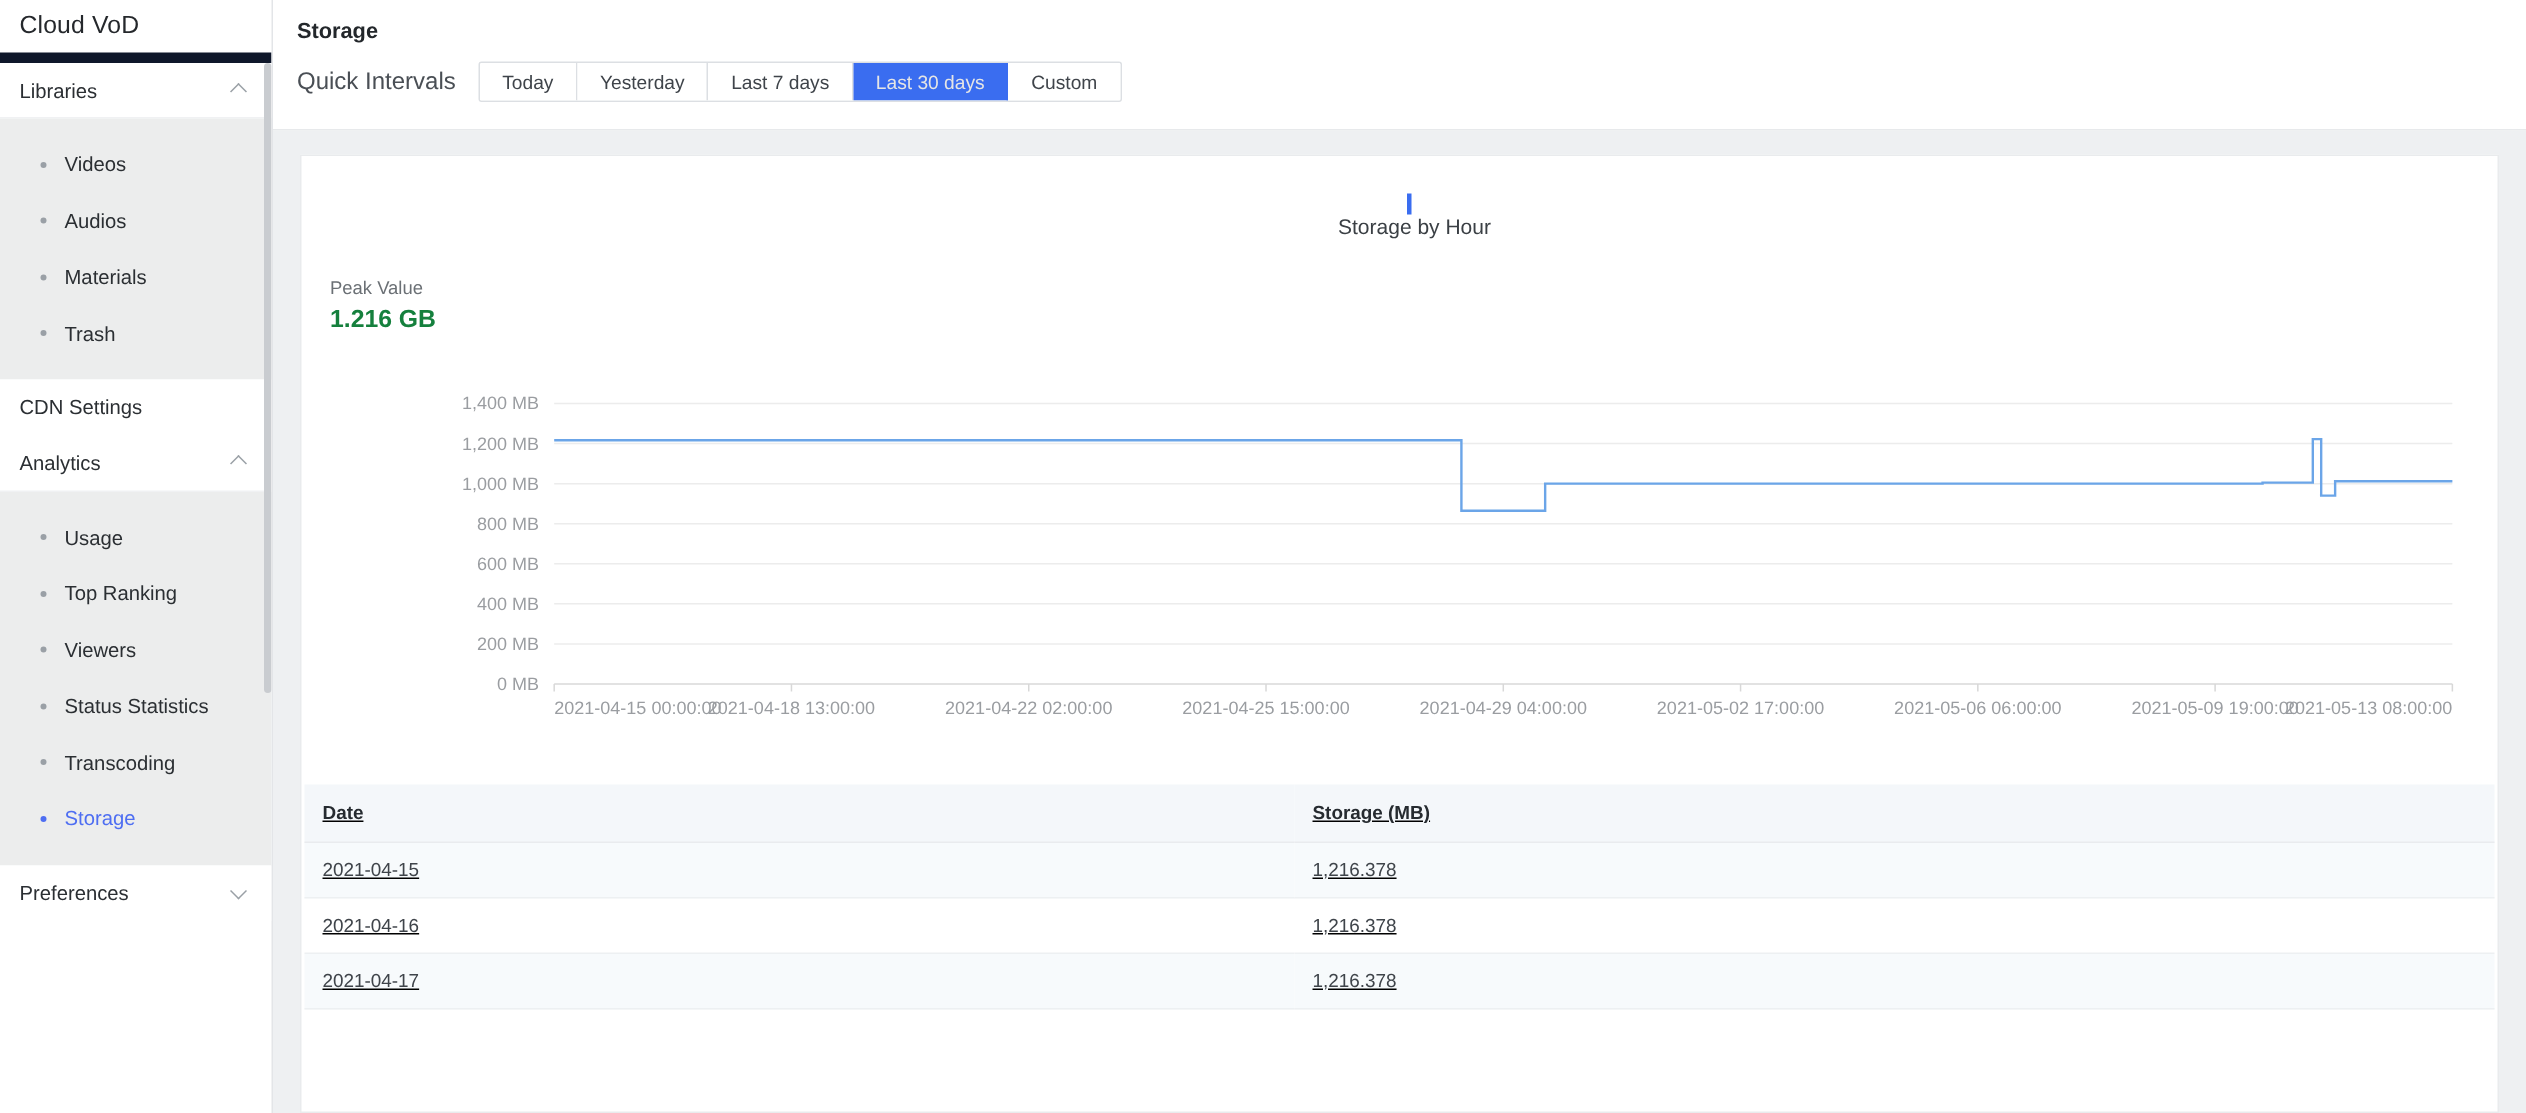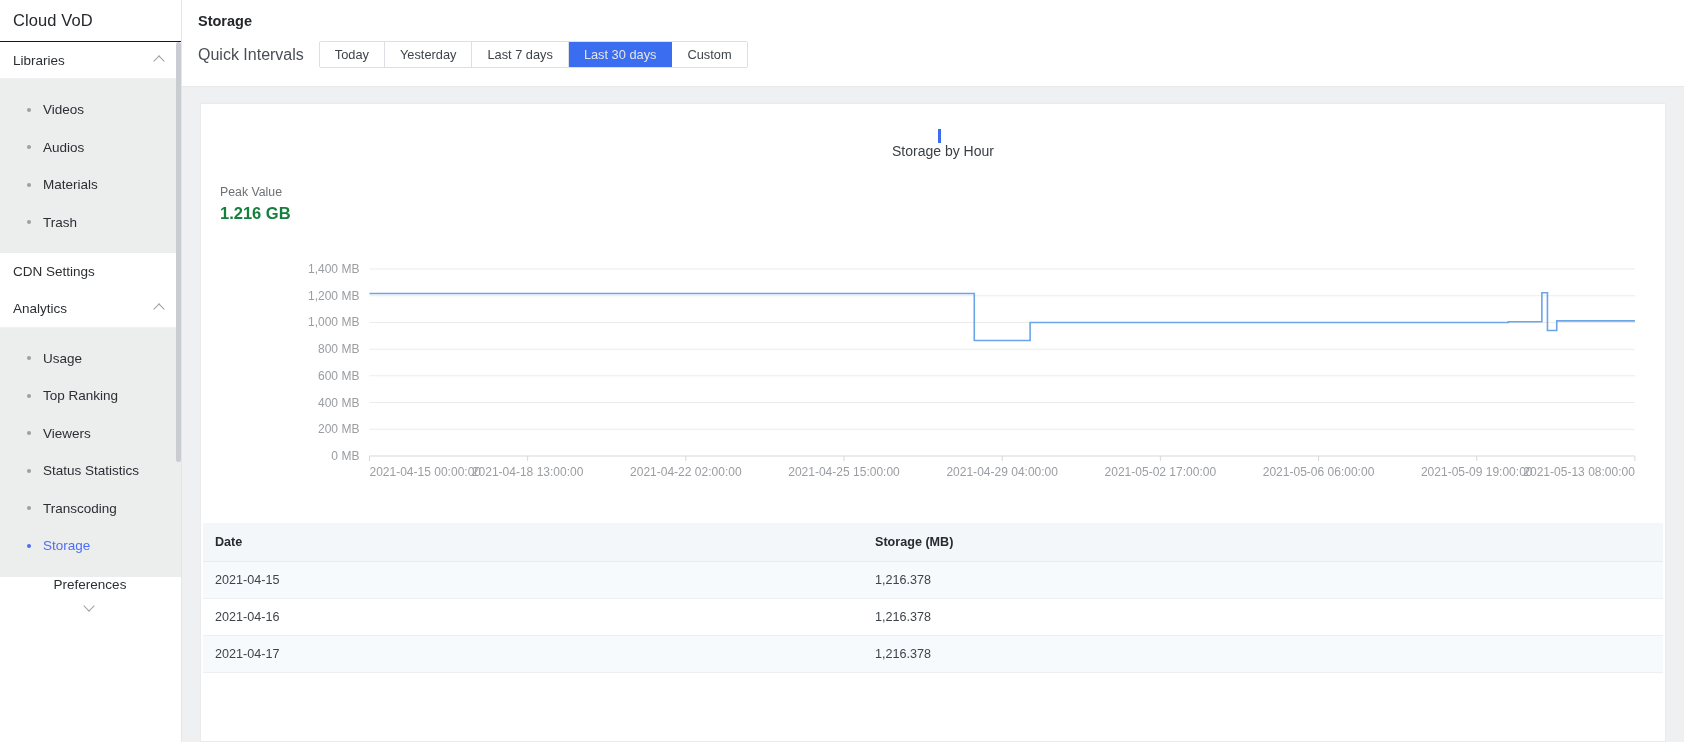--- a/index.html
+++ b/index.html
@@ -28,21 +28,21 @@
     position: relative;
     overflow: hidden;
   }
   .brand {
     height: 42px;
     display: flex;
     align-items: center;
     padding: 0 0 0 13px;
     font-size: 16.5px;
     color: #25282c;
-    border-bottom: 1px solid #0f172a;
+    border-bottom: 7px solid #0f172a;
     letter-spacing: .1px;
   }
   .nav-group-header {
     height: 37px;
     display: flex;
     align-items: center;
     padding: 0 14px 0 13px;
     font-size: 13.5px;
     color: #2b2f33;
     background: #ffffff;
@@ -199,20 +199,21 @@
     width: 100%;
   }
   .chart-svg { display: block; width: 100%; height: 270px; }
 
   
   .table-wrap { margin: 12px 2px 0 2px; }
   table.data {
     width: 100%;
     border-collapse: collapse;
     table-layout: fixed;
+    text-decoration: underline;
   }
   table.data th {
     text-align: left;
     font-size: 12.6px;
     font-weight: bold;
     color: #262b30;
     background: #f4f7fa;
     padding: 12px 0 12px 12px;
     border-bottom: 1px solid #e9ebee;
   }
@@ -285,21 +286,21 @@
       <div class="sub-item">
         <span class="dot"></span>
         <span>Transcoding</span>
       </div>
       <div class="sub-item active">
         <span class="dot"></span>
         <span>Storage</span>
       </div>
     </div>
 
-    <div class="nav-group-header" style="border-bottom:none;flex-direction:column;">
+    <div class="nav-group-header" style="border-bottom:none;">
       <span class="label">Preferences</span>
       <span class="chev down"></span>
     </div>
 
     <div class="sidebar-scrollbar"></div>
   </aside>
 
   <div class="main">
 
     <div class="topbar">

